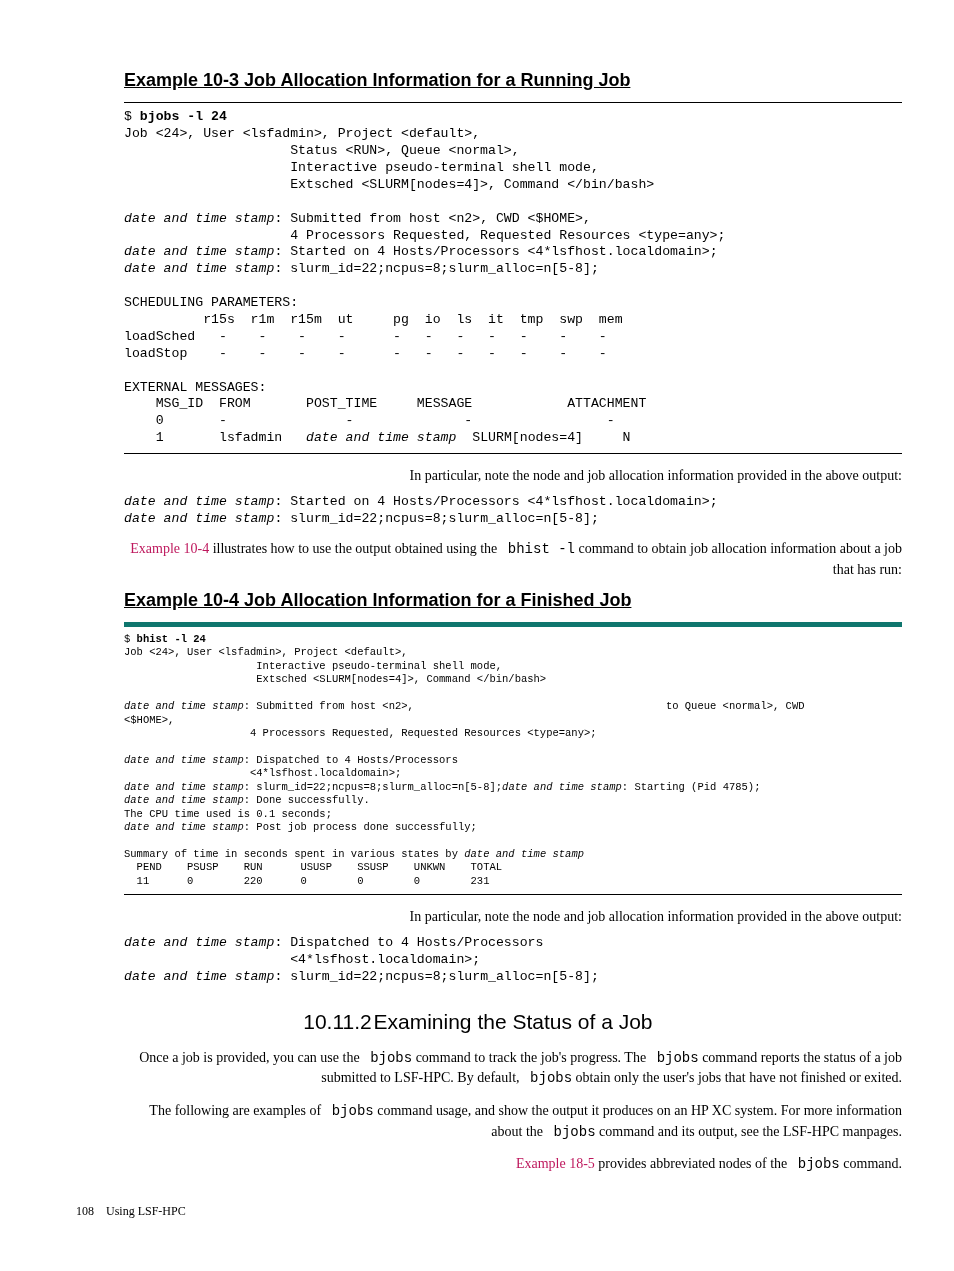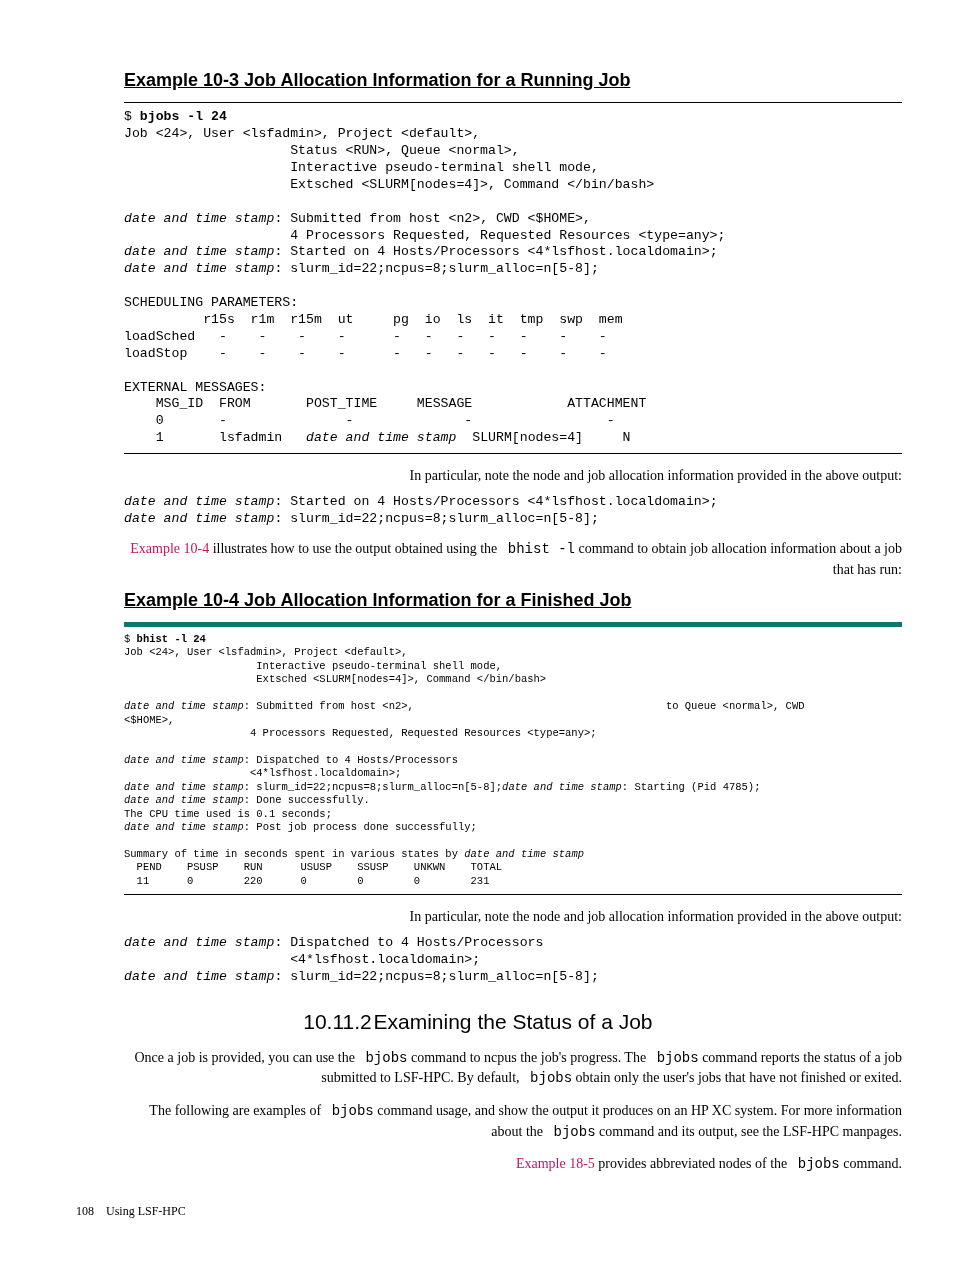--- a/index.html
+++ b/index.html
@@ -127,21 +127,21 @@
 <p class="body-para">In particular, note the node and job allocation information provided in the above output:</p>
 <div class="code-inline"><i>date and time stamp</i>: Dispatched to 4 Hosts/Processors
                      &lt;4*lsfhost.localdomain&gt;;
 <i>date and time stamp</i>: slurm_id=22;ncpus=8;slurm_alloc=n[5-8];</div>
 
 <div class="h2">
   <span class="h2-num">10.11.2</span><span>Examining the Status of a Job</span>
 </div>
 
 <p class="body-para">
-  <span>Once a job is provided, you can use the </span><span class="mono">bjobs</span><span> command to ncpus the job's progress. The </span><span class="mono">bjobs</span><span> command reports the status of a job submitted to LSF-HPC. By default, </span><span class="mono">bjobs</span><span> obtain only the user's jobs that have not finished or exited.</span>
+  <span>Once a job is provided, you can use the </span><span class="mono">bjobs</span><span> command to track the job's progress. The </span><span class="mono">bjobs</span><span> command reports the status of a job submitted to LSF-HPC. By default, </span><span class="mono">bjobs</span><span> obtain only the user's jobs that have not finished or exited.</span>
 </p>
 
 <p class="body-para">
   <span>The following are examples of </span><span class="mono">bjobs</span><span> command usage, and show the output it produces on an HP XC system. For more information about the </span><span class="mono">bjobs</span><span> command and its output, see the LSF-HPC manpages.</span>
 </p>
 
 <p class="body-para">
   <span class="link">Example 18-5</span><span> provides abbreviated nodes of the </span><span class="mono">bjobs</span><span> command.</span>
 </p>
 

